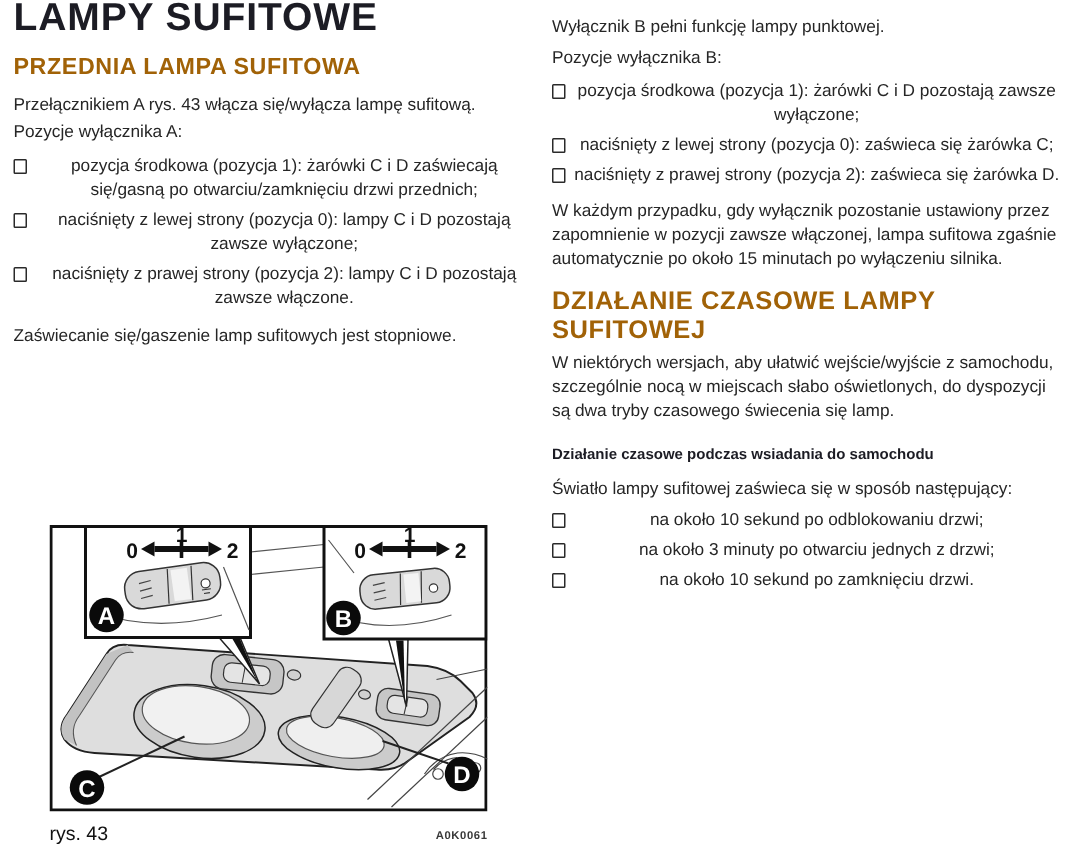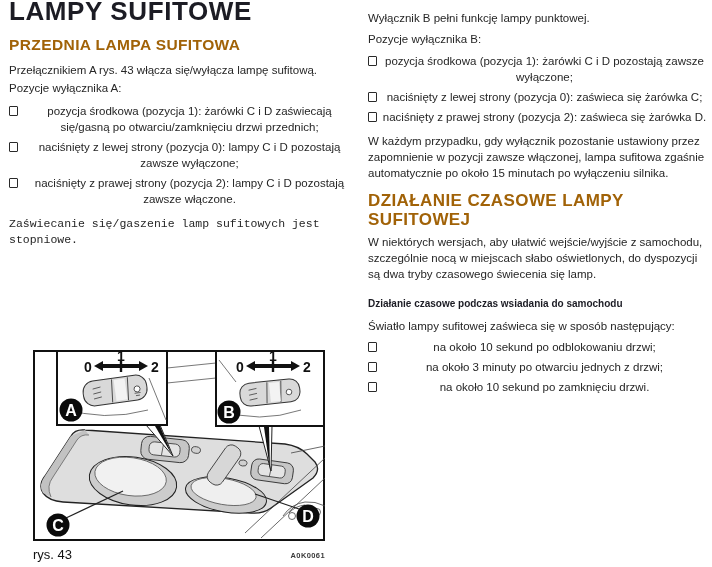--- a/index.html
+++ b/index.html
@@ -20,21 +20,21 @@
   p,li{font-size:11.5px;line-height:16px;}
   ul{list-style:none;text-align:center;}
   li{position:relative;padding-left:14px;}
   li + li{margin-top:4px;}
   .sq{position:absolute;left:0;top:3px;width:7px;height:8px;border:1.2px solid #2a2a2a;border-radius:1px;background:#fff;}
   
   .col-left h2{margin-top:14px;}
   .col-left .p1{margin-top:9px;}
   .col-left .p2{margin-top:2px;}
   .col-left ul{margin-top:7px;}
-  .col-left .p3{margin-top:9px;font-family:Liberation Mono, monospace;}
+  .col-left .p3{margin-top:9px;}
   
   .col-right .p1{margin-top:10px;}
   .col-right .p2{margin-top:5px;}
   .col-right ul.b1{margin-top:6px;}
   .col-right .warn{margin-top:24px;}
   .col-right .p4{margin-top:8px;}
   .col-right h2.sec{margin-top:10px;}
   .col-right .p5{margin-top:5px;}
   .col-right h3{margin-top:14px;}
   .col-right .p6{margin-top:7px;}

